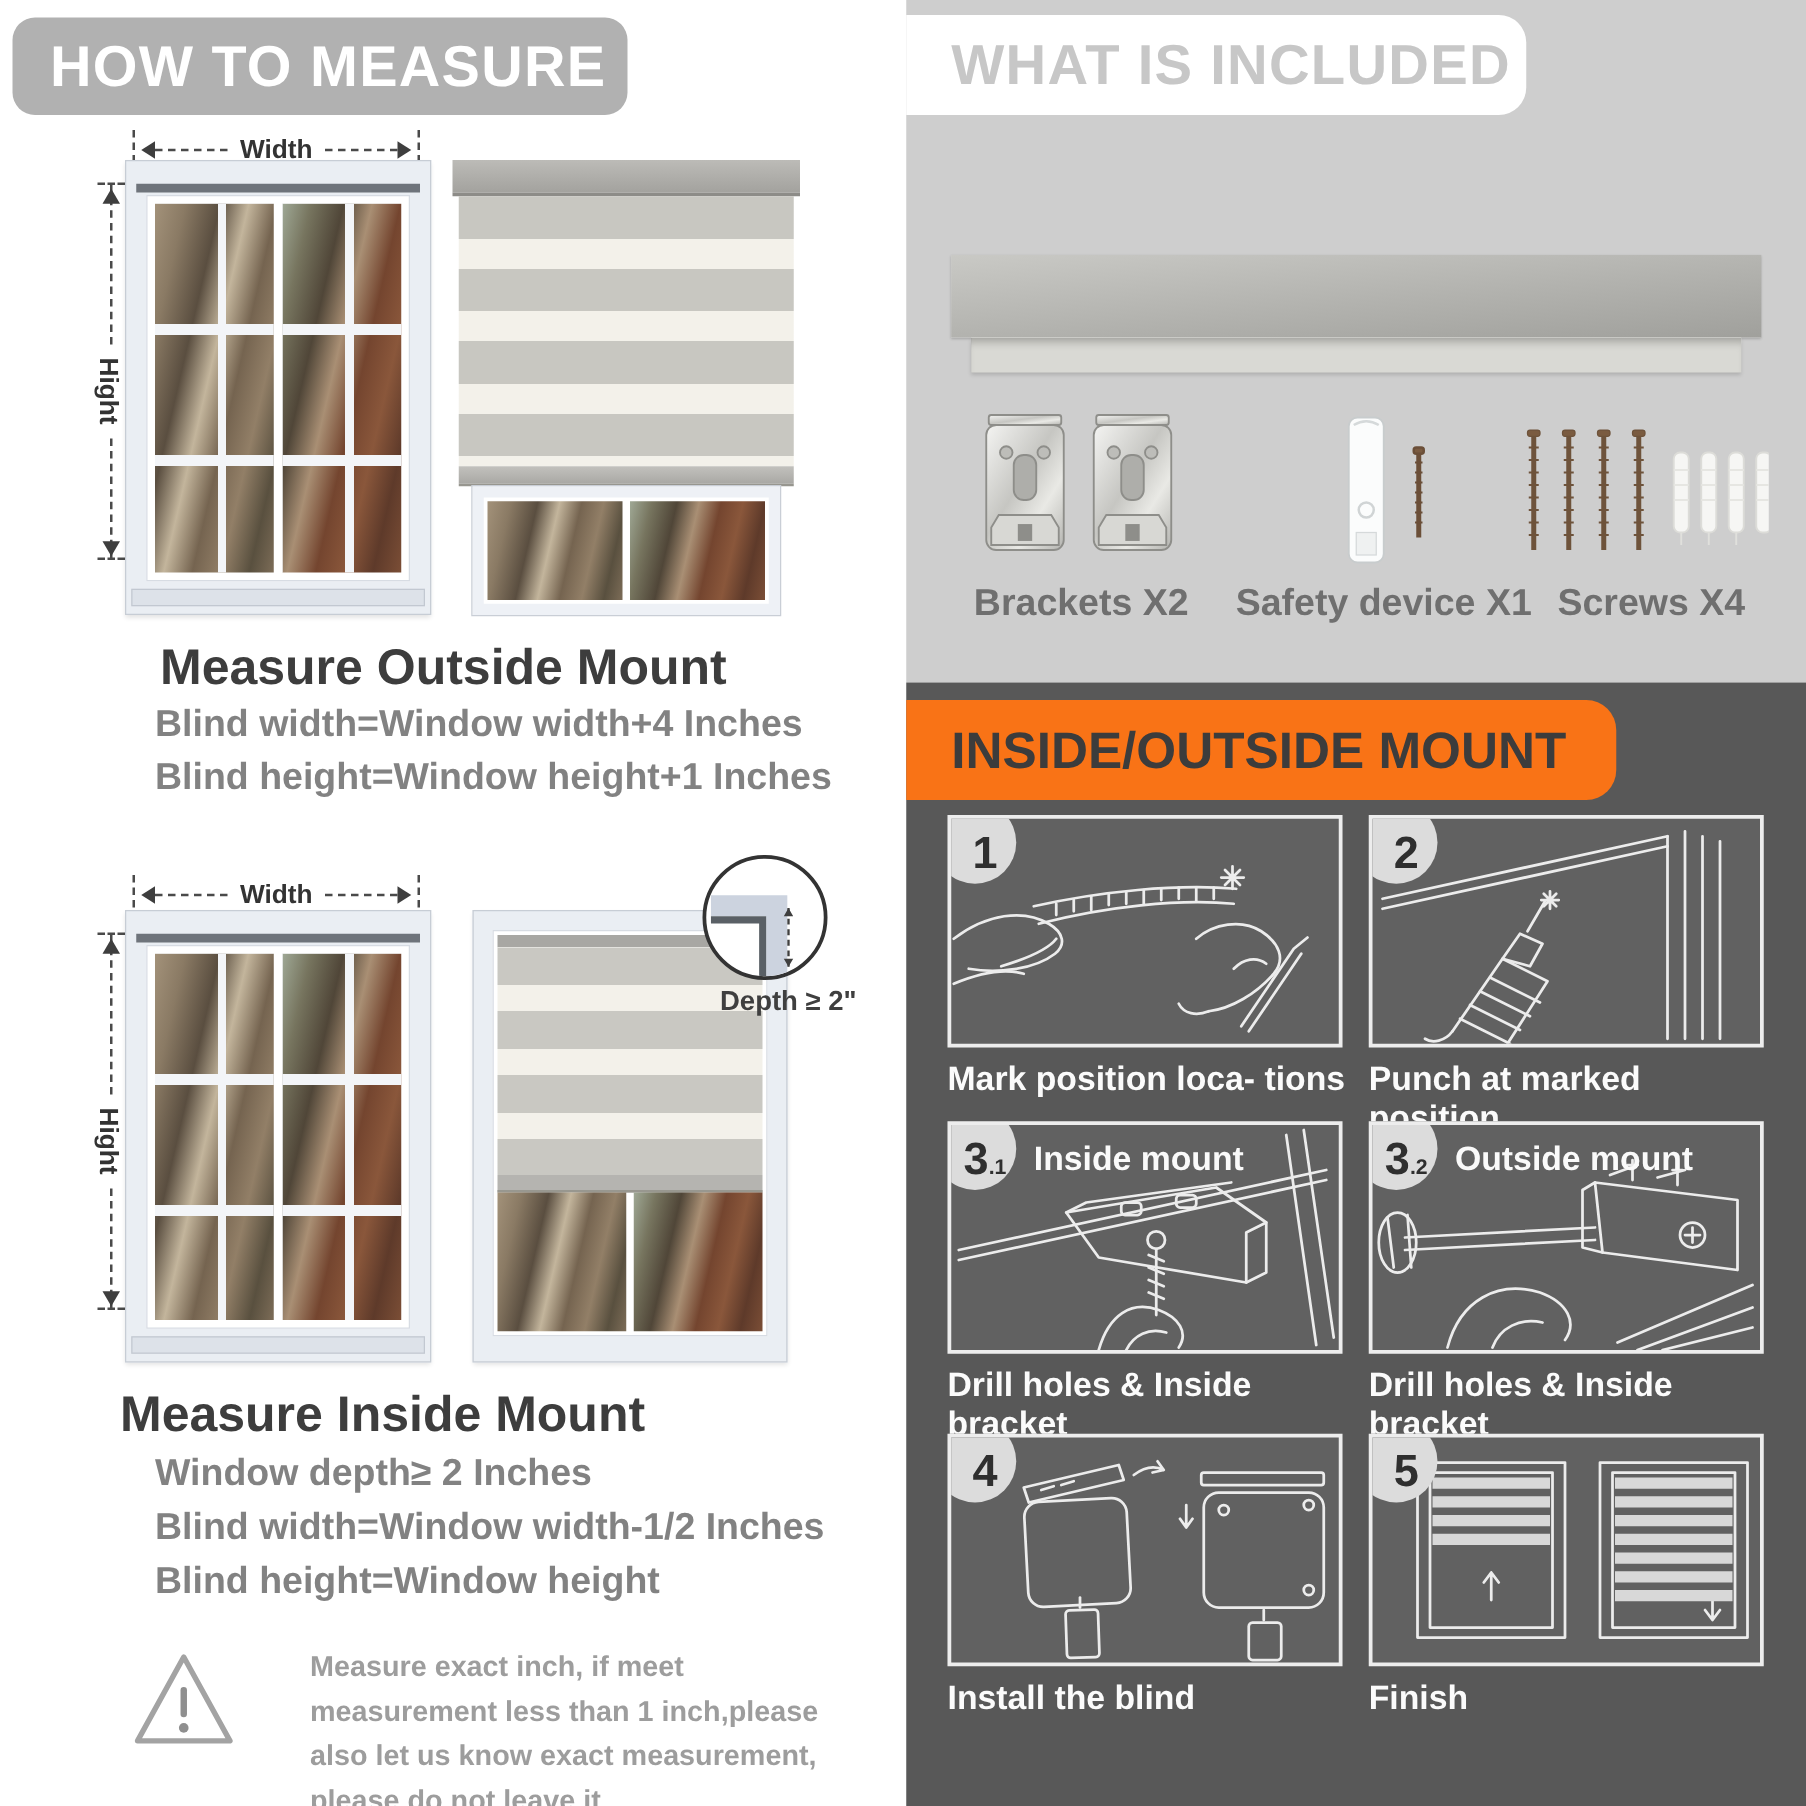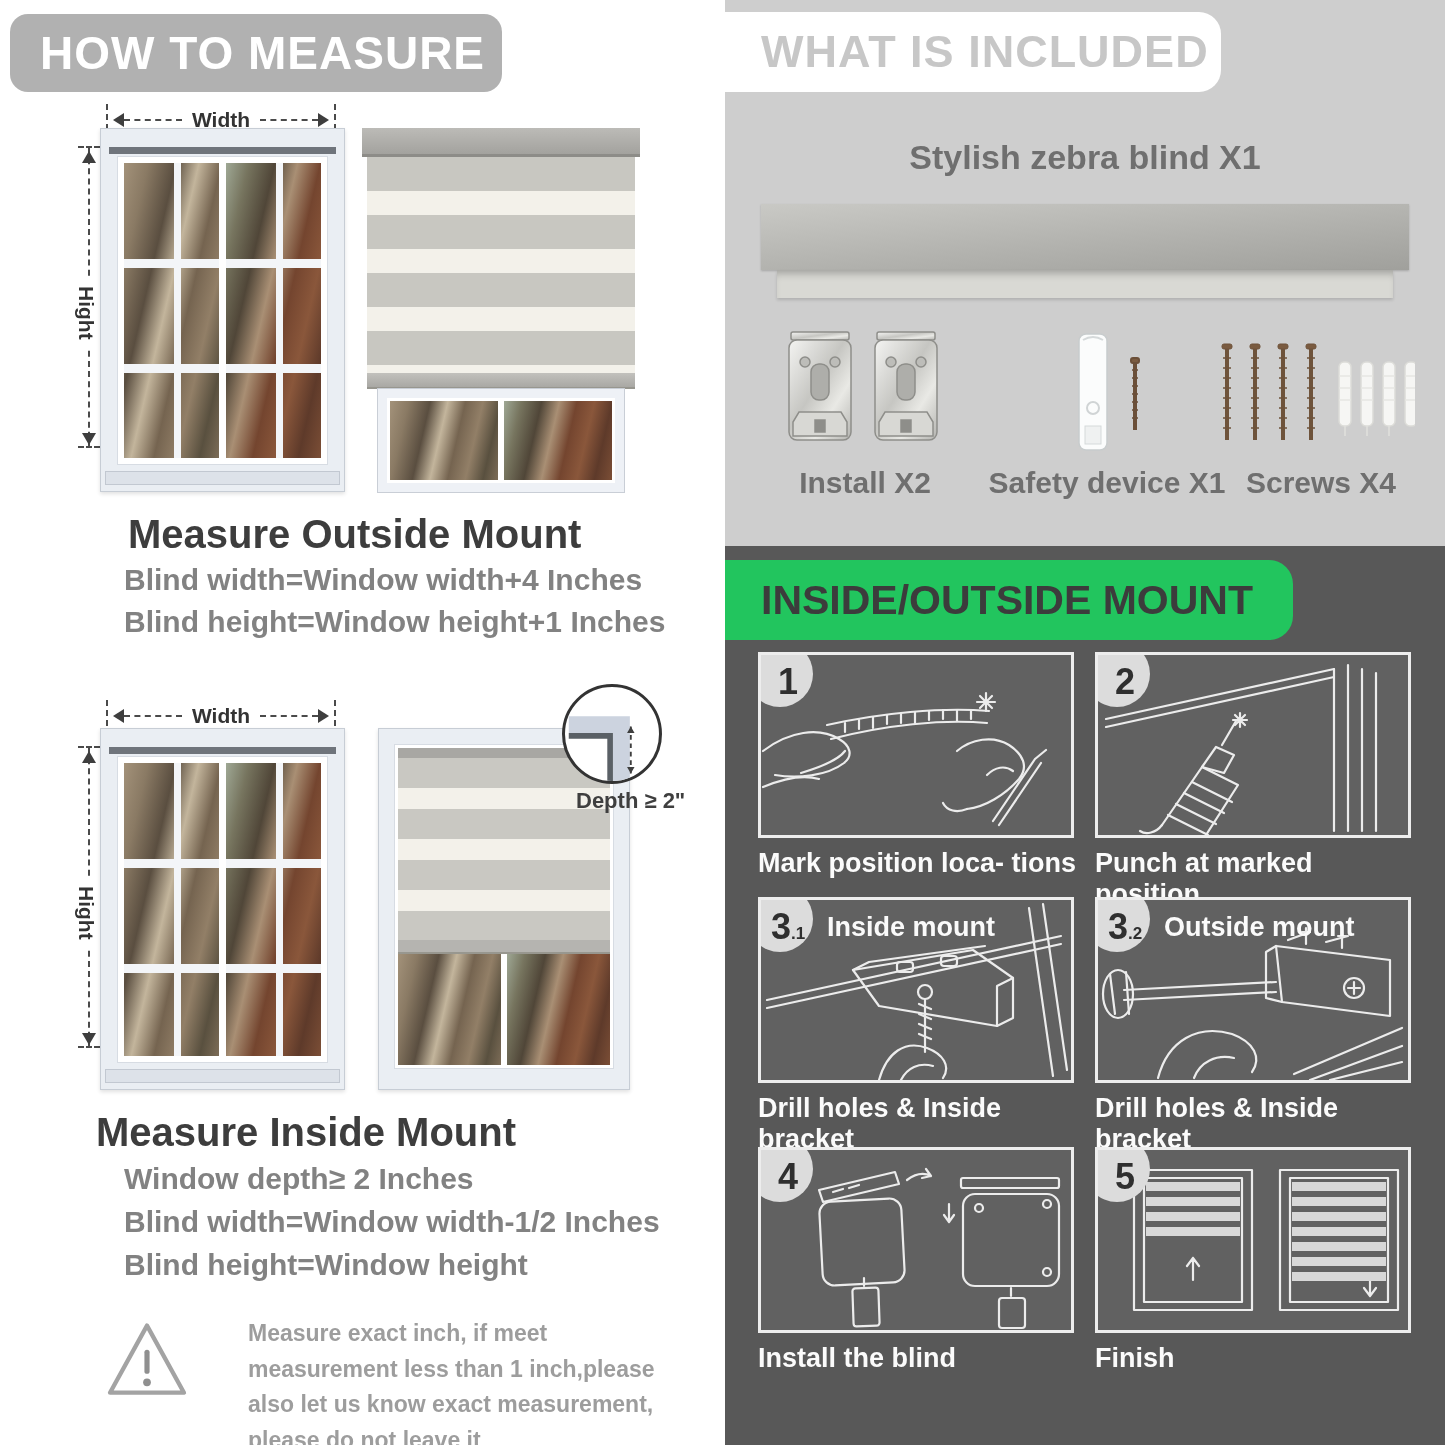--- a/index.html
+++ b/index.html
@@ -85,21 +85,21 @@
     font-weight:700;color:#6f6f6f;}
   .rail-big{left:36px;top:204px;width:648px;height:66px;
     background:linear-gradient(175deg,#c9c9c5 0%,#b2b2ae 55%,#a0a09c 100%);
     box-shadow:0 1px 2px rgba(0,0,0,.2);}
   .rail-lip{left:52px;top:270px;width:616px;height:28px;background:#d9d9d4;
     box-shadow:inset 0 8px 8px -5px rgba(0,0,0,.28),0 2px 3px rgba(0,0,0,.15);}
   .item-label{font-size:30px;font-weight:700;color:#6f6f6f;text-align:center;}
 
   
   .mount{left:725px;top:546px;width:720px;height:899px;background:#585858;}
-  .iom-header{left:0;top:14px;width:568px;height:80px;background:#22c55e;
+  .iom-header{left:0;top:14px;width:568px;height:80px;background:#f97316;
     border-radius:0 24px 24px 0;color:#3c3c3c;font-size:41px;font-weight:700;
     line-height:80px;padding-left:36px;box-sizing:border-box;}
   .panel-box{position:absolute;width:316px;height:186px;border:3px solid #ededed;
     box-sizing:border-box;overflow:hidden;background:#616161;}
   .badge{position:absolute;top:-14px;left:-14px;width:66px;height:66px;border-radius:50%;
     background:#dcdcdc;box-sizing:border-box;display:flex;align-items:center;
     justify-content:center;padding:16px 0 0 16px;}
   .badge .num{font-size:36px;font-weight:700;color:#2f2f2f;line-height:1;}
   .badge .sub{font-size:17px;font-weight:700;color:#2f2f2f;margin-top:14px;}
   .panel-title{position:absolute;top:12px;left:66px;color:#fafafa;font-size:27px;font-weight:700;}
@@ -203,21 +203,20 @@
 
 <svg class="abs" style="left:104px;top:1318px;" width="86" height="84" viewBox="0 0 100 96">
   <path d="M50 8 L93 86 L7 86 Z" fill="none" stroke="#a3a3a3" stroke-width="5" stroke-linejoin="round"></path>
   <rect x="47" y="36" width="6" height="28" rx="3" fill="#8f8f8f"></rect>
   <circle cx="50" cy="74" r="4.5" fill="#8f8f8f"></circle>
 </svg>
 <div class="abs warn-text" style="left:248px;top:1316px;">Measure exact inch, if meet measurement less than 1 inch,please also let us know exact measurement, please do not leave it</div>
 
 <div class="abs included">
   <div class="abs wii-header">WHAT IS INCLUDED</div>
-  <div class="abs product-name">Stylish zebra blind X1</div>
 
   <div class="abs rail-big"></div>
   <div class="abs rail-lip"></div>
 
   <svg class="abs" style="left:60px;top:328px;" width="160" height="132" viewBox="0 0 160 132">
     <defs>
       <linearGradient id="met" x1="0" y1="0" x2="1" y2="1">
         <stop offset="0" stop-color="#f4f4f2"></stop>
           <stop offset=".45" stop-color="#c6c6c2"></stop>
         <stop offset=".7" stop-color="#e9e9e5"></stop>
@@ -297,21 +296,21 @@
           <path d="M-6 14 h12 M-6 26 h12 M-6 38 h12" stroke="#e6e6e2" fill="none"></path>
           <path d="M0 64 l0 10" stroke="#e0e0dc"></path>
         </g>
       <g transform="translate(196,26)">
           <rect x="-6" y="0" width="12" height="64" rx="5"></rect>
           <path d="M-6 14 h12 M-6 26 h12 M-6 38 h12" stroke="#e6e6e2" fill="none"></path>
         </g>
     </g>
   </svg>
 
-  <div class="abs item-label" style="left:30px;top:466px;width:220px;">Install X2</div>
+  <div class="abs item-label" style="left:30px;top:466px;width:220px;">Brackets X2</div>
   <div class="abs item-label" style="left:262px;top:466px;width:240px;">Safety device X1</div>
   <div class="abs item-label" style="left:506px;top:466px;width:180px;">Screws X4</div>
 </div>
 
 <div class="abs mount">
   <div class="abs iom-header">INSIDE/OUTSIDE MOUNT</div>
 
   <div class="panel-box" style="left:33px;top:106px;">
     <svg class="art" viewBox="0 0 310 180">
       <g stroke="#ececec" stroke-width="2.2" fill="none" stroke-linecap="round" stroke-linejoin="round">

